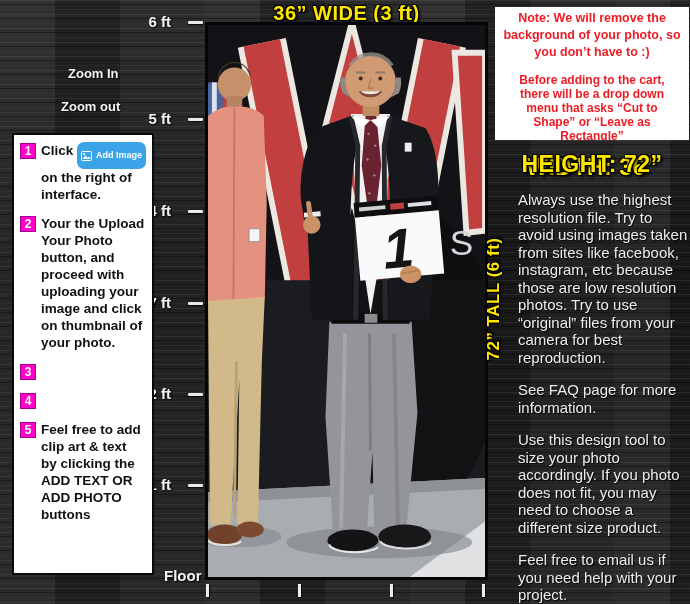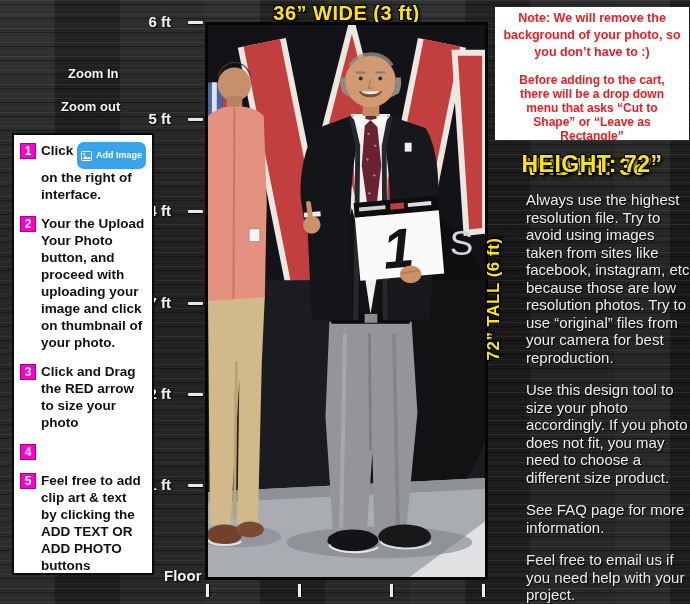--- a/index.html
+++ b/index.html
@@ -73,21 +73,21 @@
   .size-width{top:155px;}
   .size-height{top:152px;}
 
   .tall-label{
     position:absolute;left:494px;top:299px;white-space:nowrap;
     transform:translate(-50%,-50%) rotate(-90deg);
     font-size:17px;letter-spacing:.5px;
   }
 
   .right-text{position:absolute;left:514px;top:191px;width:176px;color:#ededed;font-size:15px;line-height:17.5px;text-shadow:1px 1px 1px rgba(0,0,0,.9);}
-  .right-text p{margin:0 0 15px 12px;}
+  .right-text p{margin:0 0 15px 4px;}
 </style>
 </head>
 <body>
 
 <div class="stage">
 
   <div class="width-title yellow">36” WIDE (3 ft)</div>
 
   <div class="zoom-label zoom-in white-label">Zoom In</div>
   <div class="zoom-label zoom-out white-label">Zoom out</div>
@@ -147,21 +147,20 @@
       <span class="step-num">2</span>
       <div class="step-body">
         <span>Your the</span>
         <b>Upload Your Photo</b>
         <span>button, and proceed with uploading your image and click on thumbnail of your photo.</span>
       </div>
     </div>
 
     <div class="step">
       <span class="step-num">3</span>
-      <div class="step-body">Click and Drag the RED arrow to size your photo</div>
     </div>
 
     <div class="step">
       <span class="step-num">4</span>
     </div>
 
     <div class="step">
       <span class="step-num">5</span>
       <div class="step-body">Feel free to add clip art &amp; text by clicking the ADD TEXT OR ADD PHOTO buttons</div>
     </div>
@@ -278,18 +277,18 @@
     <p class="note-line2">Before adding to the cart, there will be a drop down menu that asks “Cut to Shape” or “Leave as Rectangle”</p>
   </div>
 
   <div class="size-label size-width yellow">WIDTH: 36”</div>
   <div class="size-label size-height yellow">HEIGHT: 72”</div>
 
   <div class="tall-label yellow">72” TALL (6 ft)</div>
 
   <div class="right-text">
     <p>Always use the highest resolution file. Try to avoid using images taken from sites like facebook, instagram, etc because those are low resolution photos. Try to use “original” files from your camera for best reproduction.</p>
+    <p>See FAQ page for more information.</p>
     <p>Use this design tool to size your photo accordingly.  If you photo does not fit, you may need to choose a different size product.</p>
-    <p>See FAQ page for more information.</p>
     <p>Feel free to email us if you need help with your project.</p>
   </div>
 
 </div>
 
 </body></html>

